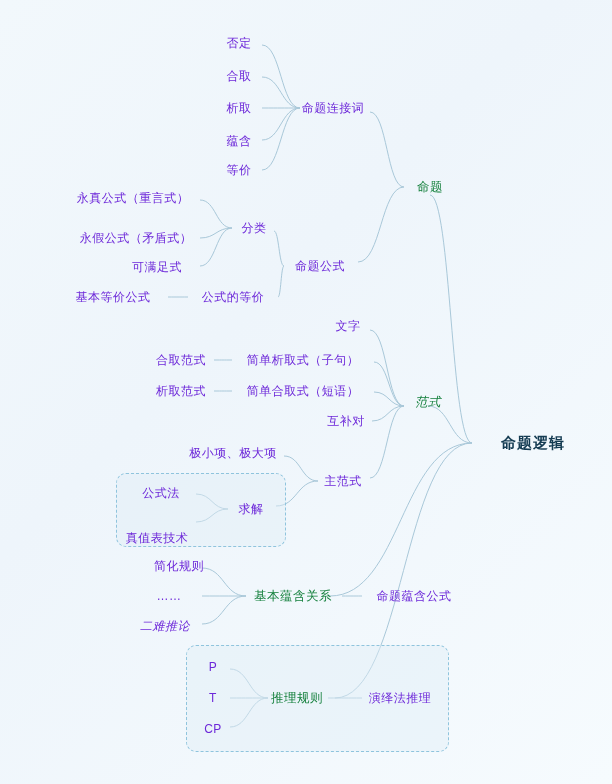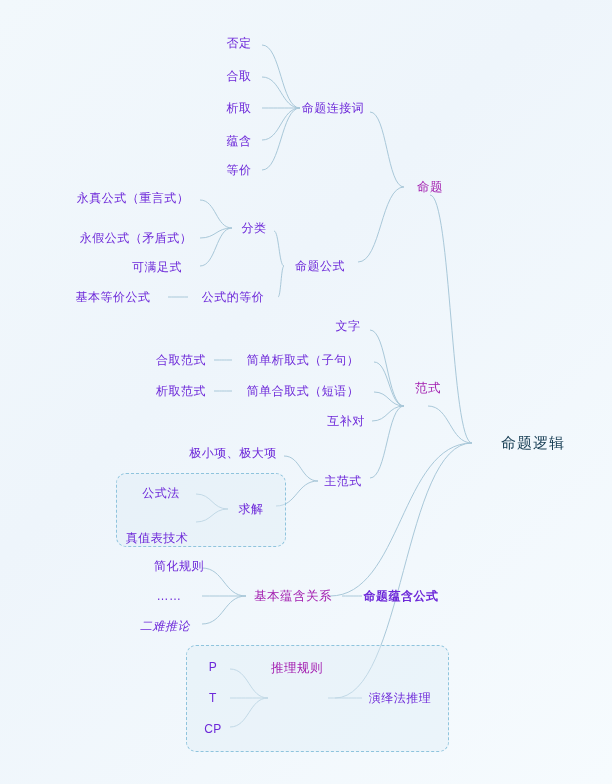--- a/index.html
+++ b/index.html
@@ -27,25 +27,25 @@
     white-space: nowrap;
     color: #3f6b86;
     font-size: 12.5px;
     letter-spacing: 0.5px;
     text-align: center;
     pointer-events: auto;
   }
   .node.root {
     color: #143b52;
     font-size: 15px;
-    font-weight: normal;
+    font-weight: bold;
     letter-spacing: 1px;
   }
   .node.mid {
-    color: #a21caf;
+    color: #15803d;
     font-size: 12.5px;
   }
   .node.leaf {
     color: #6d28d9;
     font-size: 12px;
   }
   .dashbox {
     position: absolute;
     border: 1px dashed #8fc4dd;
     border-radius: 10px;
@@ -121,36 +121,36 @@
       <div class="node leaf" style="left: 239px; top: 108px;">析取</div>
       <div class="node leaf" style="left: 239px; top: 141px;">蕴含</div>
       <div class="node leaf" style="left: 239px; top: 170px;">等价</div>
       <div class="node leaf" style="left: 320px; top: 266px; text-align: right;">命题公式</div>
       <div class="node leaf" style="left: 254px; top: 228px;">分类</div>
       <div class="node leaf" style="left: 133px; top: 198px;">永真公式（重言式）</div>
       <div class="node leaf" style="left: 136px; top: 238px;">永假公式（矛盾式）</div>
       <div class="node leaf" style="left: 157px; top: 267px;">可满足式</div>
       <div class="node leaf" style="left: 233px; top: 297px;">公式的等价</div>
       <div class="node leaf" style="left: 113px; top: 297px;">基本等价公式</div>
-      <div class="node mid" style="left: 428px; top: 388px;">范式</div>
+      <div class="node mid" style="left: 428px; top: 402px; font-style: italic;">范式</div>
       <div class="node leaf" style="left: 348px; top: 326px;">文字</div>
       <div class="node leaf" style="left: 303px; top: 360px;">简单析取式（子句）</div>
       <div class="node leaf" style="left: 181px; top: 360px;">合取范式</div>
       <div class="node leaf" style="left: 303px; top: 391px;">简单合取式（短语）</div>
       <div class="node leaf" style="left: 181px; top: 391px;">析取范式</div>
       <div class="node leaf" style="left: 346px; top: 421px;">互补对</div>
       <div class="node leaf" style="left: 343px; top: 481px;">主范式</div>
       <div class="node leaf" style="left: 233px; top: 453px;">极小项、极大项</div>
       <div class="node leaf" style="left: 251px; top: 509px;">求解</div>
       <div class="node leaf" style="left: 161px; top: 493px;">公式法</div>
       <div class="node leaf" style="left: 157px; top: 522px; margin-top: 16px;">真值表技术</div>
       <div class="node mid" style="left: 293px; top: 596px;">基本蕴含关系</div>
       <div class="node leaf" style="left: 179px; top: 566px;">简化规则</div>
       <div class="node leaf" style="left: 169px; top: 596px;">……</div>
       <div class="node leaf" style="left: 165px; top: 626px; font-style: italic;">二难推论</div>
-      <div class="node leaf" style="left: 401px; top: 596px; font-weight: bold;">命题蕴含公式</div>
-      <div class="node mid" style="left: 297px; top: 668px;">推理规则</div>
+      <div class="node leaf" style="left: 414px; top: 596px;">命题蕴含公式</div>
+      <div class="node mid" style="left: 297px; top: 698px;">推理规则</div>
       <div class="node leaf" style="left: 213px; top: 667px;">P</div>
       <div class="node leaf" style="left: 213px; top: 698px;">T</div>
       <div class="node leaf" style="left: 213px; top: 729px;">CP</div>
       <div class="node leaf" style="left: 400px; top: 698px;">演绎法推理</div>
     </div>
 </div>
 
 </body></html>

